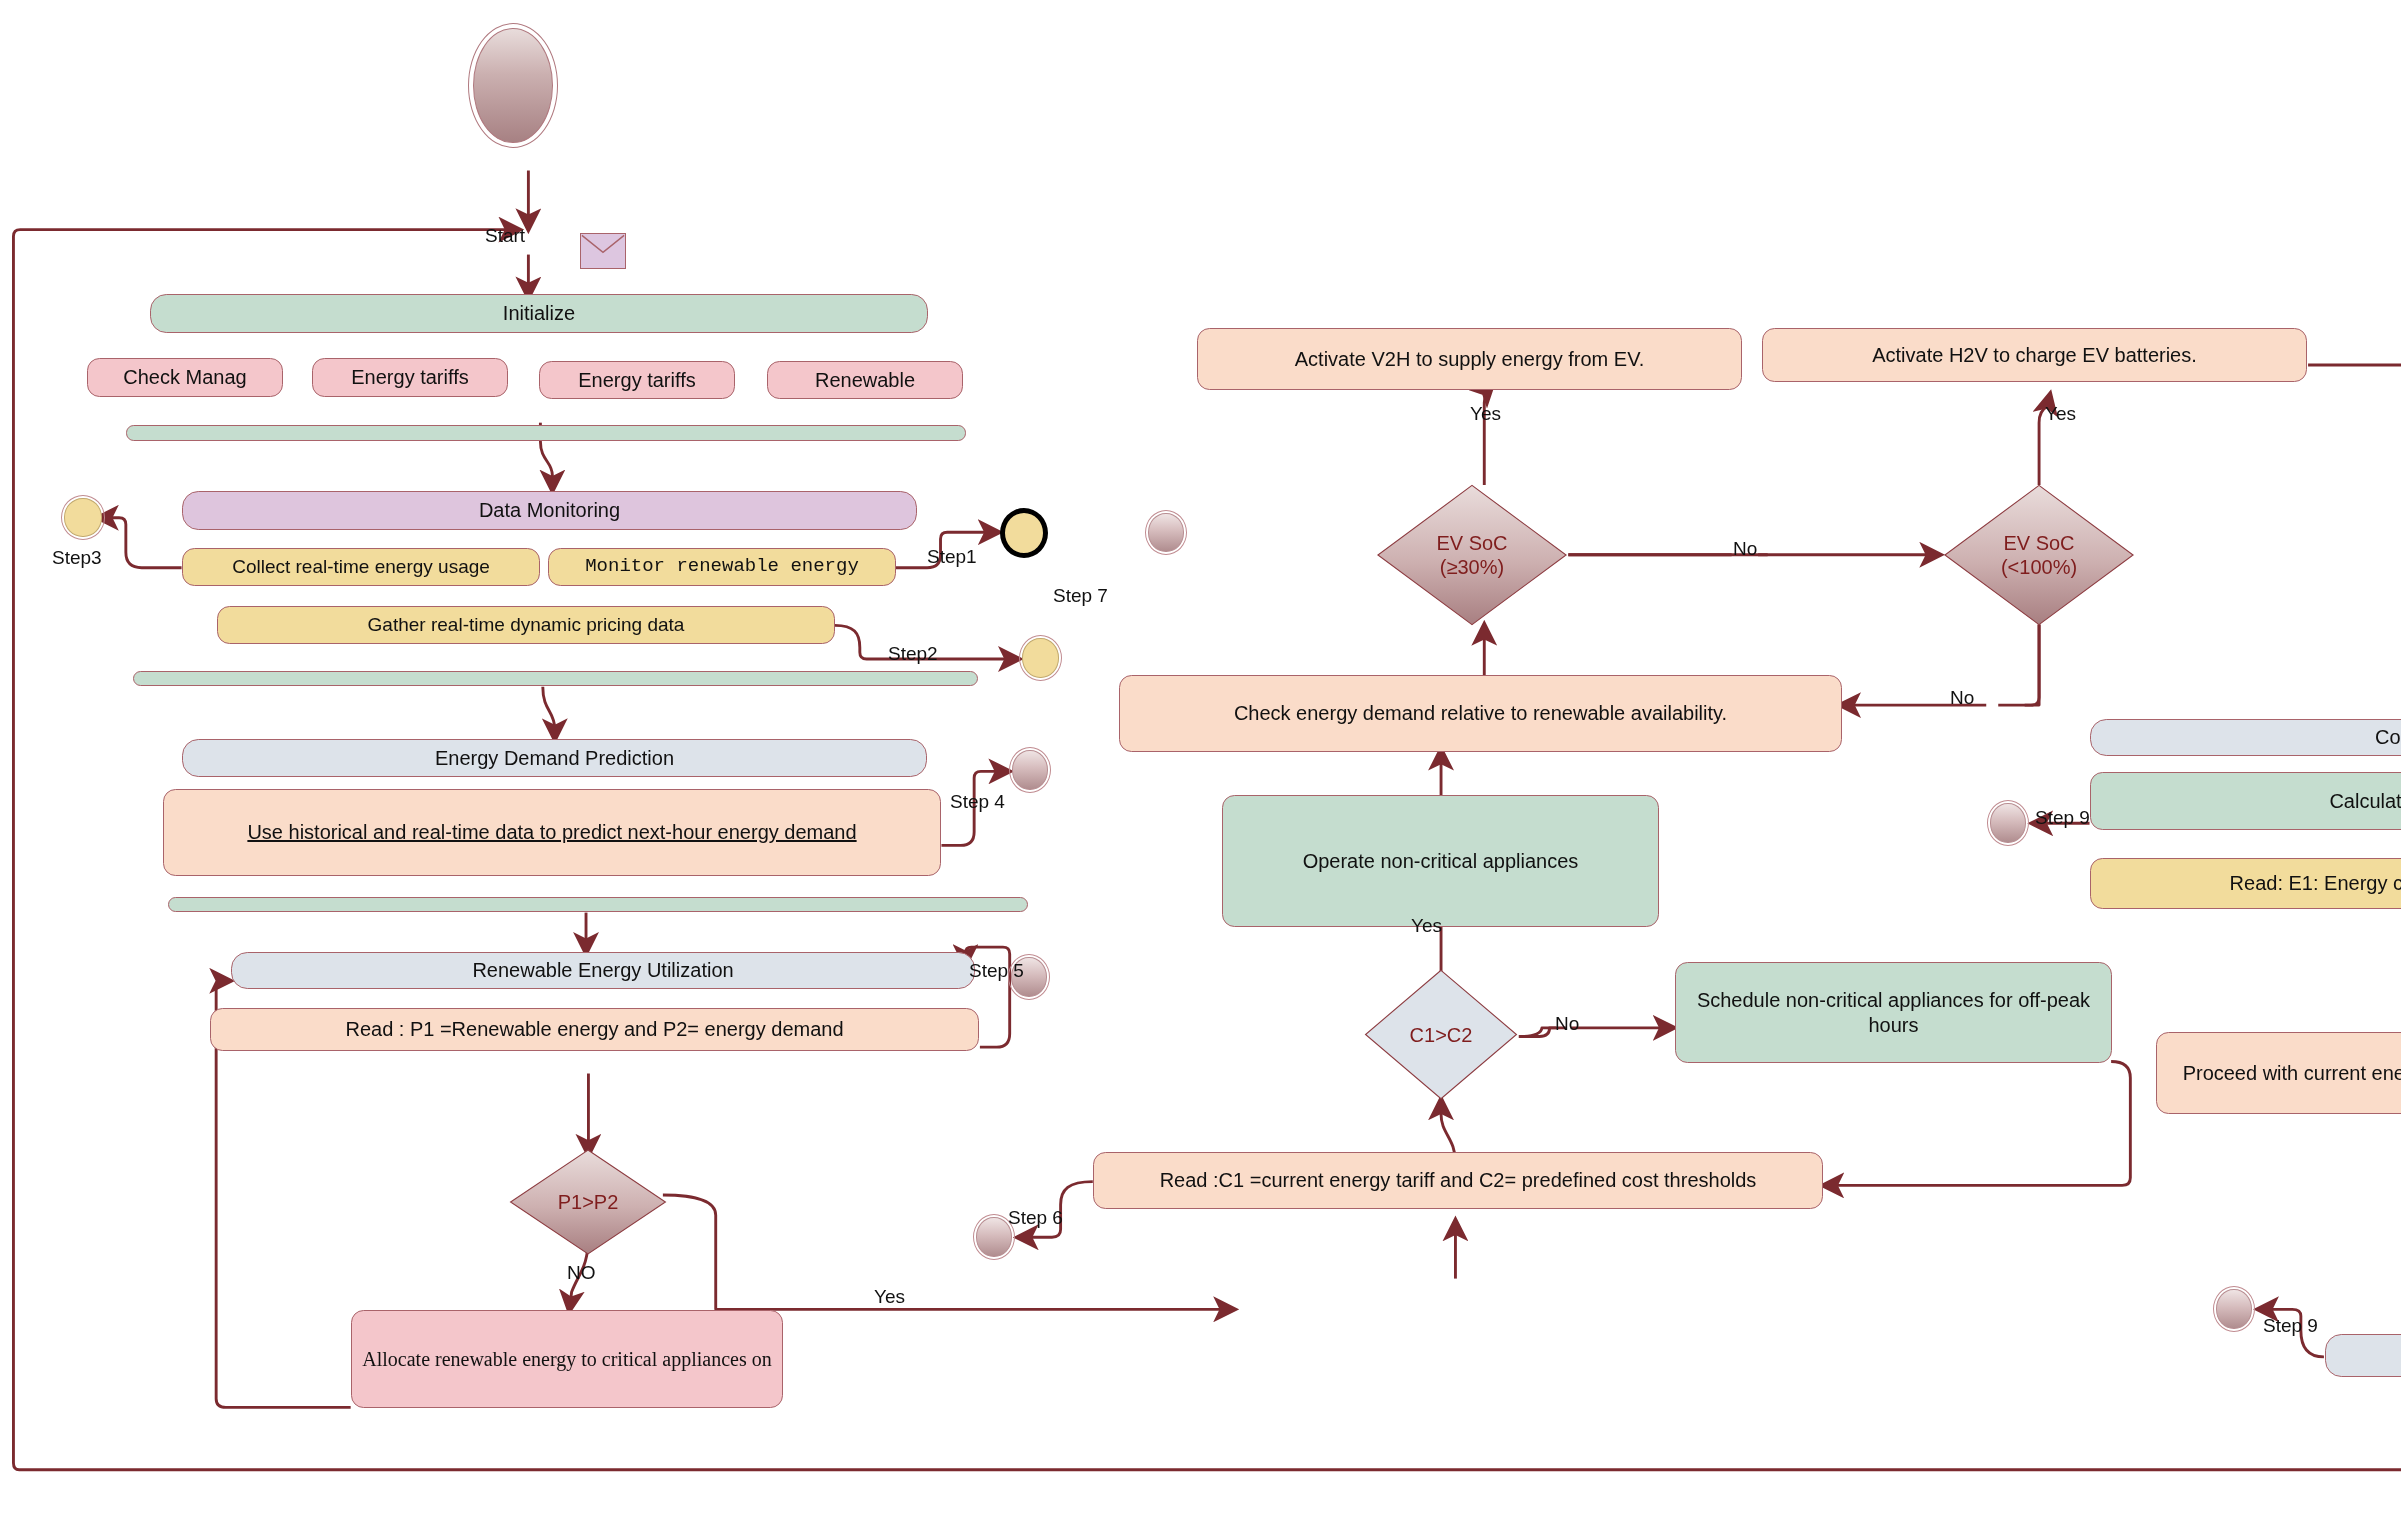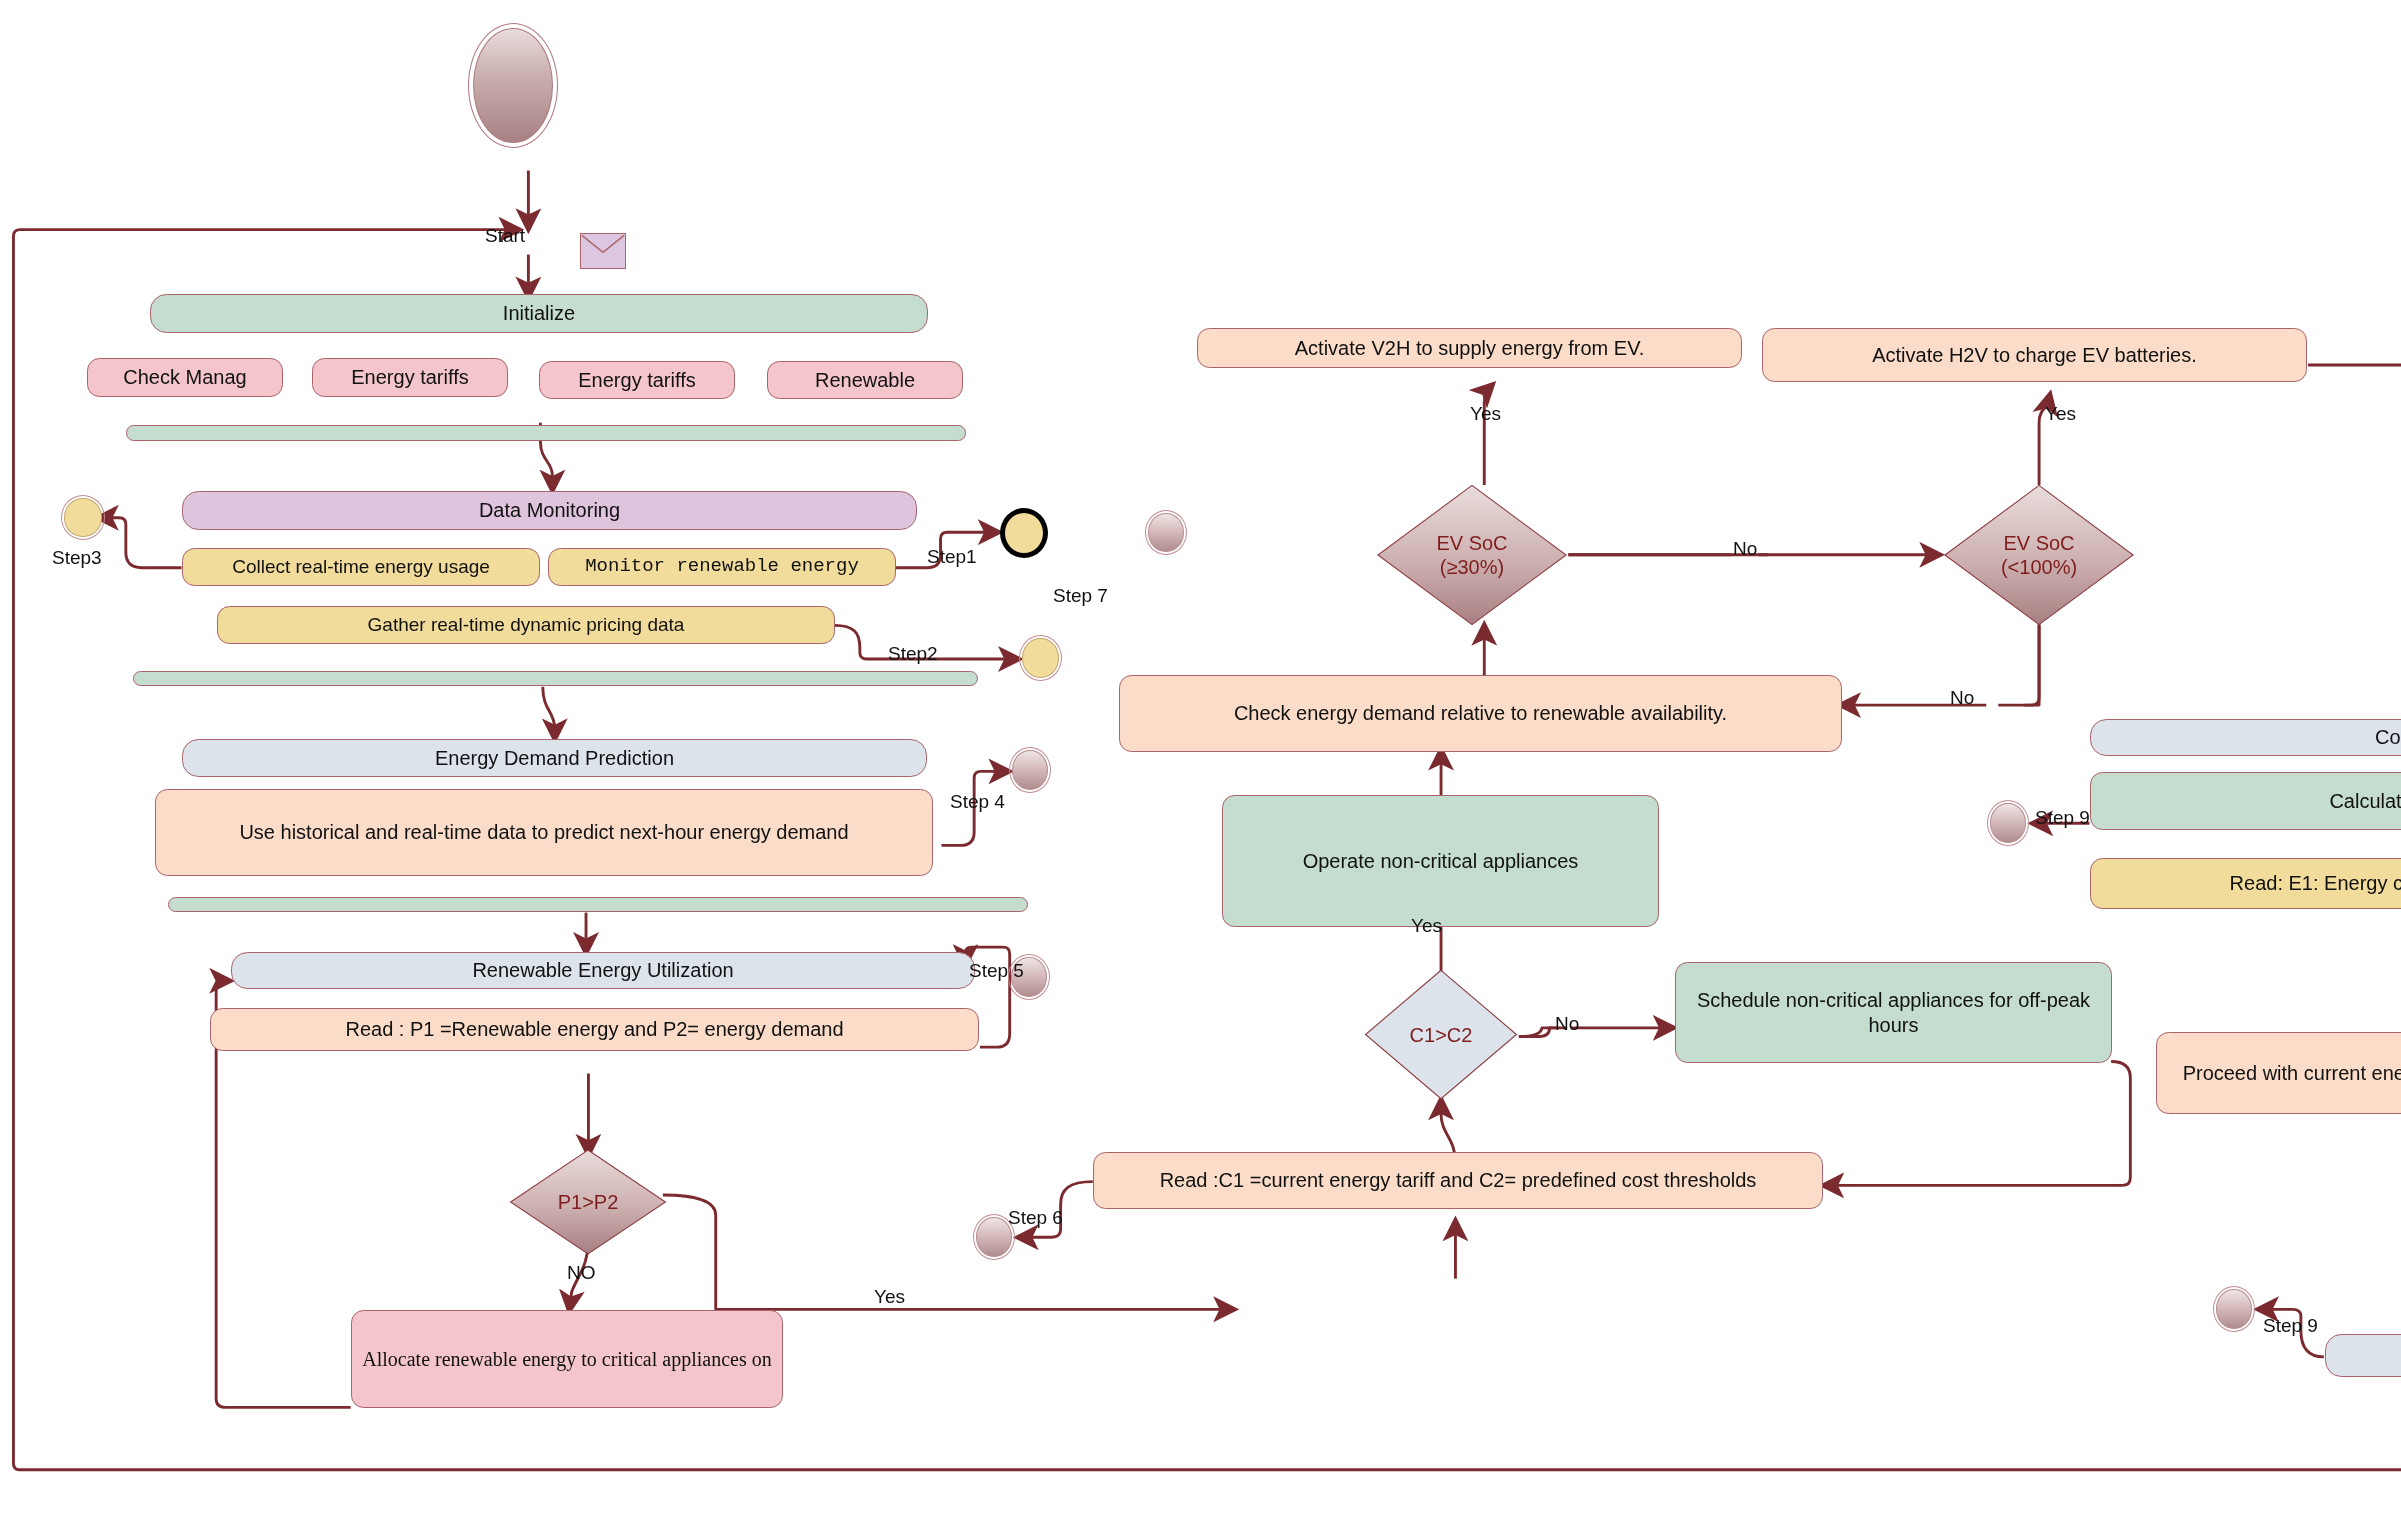--- a/index.html
+++ b/index.html
@@ -262,21 +262,21 @@
 
   <div class="node act sq fill-yellow" style="left:182px; top:548px; width:358px; height:38px; font-size:19px;">Collect real-time energy usage</div>
   <div class="node act sq fill-yellow" style="left:548px; top:548px; width:348px; height:38px; font-size:19px;font-family:Liberation Mono, monospace;">Monitor renewable energy</div>
 
   <div class="node act sq fill-yellow" style="left:217px; top:606px; width:618px; height:38px; font-size:19px;">Gather real-time dynamic pricing data</div>
 
   <div class="bar" style="left:133px; top:671px; width:845px; height:15.4px;"></div>
 
   <div class="node act fill-blue" style="left:182px; top:739px; width:745px; height:38px;">Energy Demand Prediction</div>
 
-  <div class="node act sq fill-peach" style="left:155px; top:789px; width:778px; height:87px; font-size:20px;">Use historical and real-time data to predict next-hour energy demand</div>
+  <div class="node act sq fill-peach" style="left:163px; top:789px; width:778px; height:87px; font-size:20px;text-decoration:underline;">Use historical and real-time data to predict next-hour energy demand</div>
 
   <div class="bar" style="left:168px; top:897px; width:860px; height:15.4px;"></div>
 
   <div class="node act fill-blue" style="left:231px; top:952px; width:744px; height:37px;">Renewable Energy Utilization</div>
 
   <div class="node act sq fill-peach" style="left:210px; top:1008px; width:769px; height:43px; font-size:20px;">Read : P1 =Renewable energy and P2= energy demand</div>
 
   <div class="diamond" style="left:509px; top:1149px; width:158px; height:106px;">
     <svg class="dshape" viewBox="0 0 100 100" preserveAspectRatio="none">
       <defs>
@@ -329,21 +329,21 @@
   <div class="diamond" style="left:1943px; top:484px; width:192px; height:142px;">
     <svg class="dshape" viewBox="0 0 100 100" preserveAspectRatio="none">
       <polygon points="50,1 99,50 50,99 1,50" fill="url(#gmauve2)" stroke="#8d3c41" stroke-width="1.1" vector-effect="non-scaling-stroke"></polygon>
     </svg>
     <span class="dlabel">
       <span>EV SoC</span><br>
       <span>(&lt;100%)</span>
     </span>
   </div>
 
-  <div class="node act sq fill-peach" style="left:1197px; top:328px; width:545px; height:40px; font-size:20px;">Activate V2H to supply energy from EV.</div>
+  <div class="node act sq fill-peach" style="left:1197px; top:328px; width:545px; height:62px; font-size:20px;">Activate V2H to supply energy from EV.</div>
 
   <div class="node act sq fill-peach" style="left:1762px; top:328px; width:545px; height:54px; font-size:20px;">Activate H2V to charge EV batteries.</div>
 
   <div class="node act fill-blue" style="left:2090px; top:719px; width:728px; height:37px;">Cost Optimization</div>
 
   <div class="node act sq fill-green" style="left:2090px; top:772px; width:720px; height:58px;">Calculate total energy cost.</div>
 
   <div class="node act sq fill-yellow" style="left:2090px; top:858px; width:720px; height:51px; font-size:20px;">Read: E1: Energy cost and E2= budget threshold:</div>
 
   <div class="node act sq fill-peach" style="left:2156px; top:1032px; width:389px; height:82px; font-size:20px;">Proceed with current energy schedule</div>

